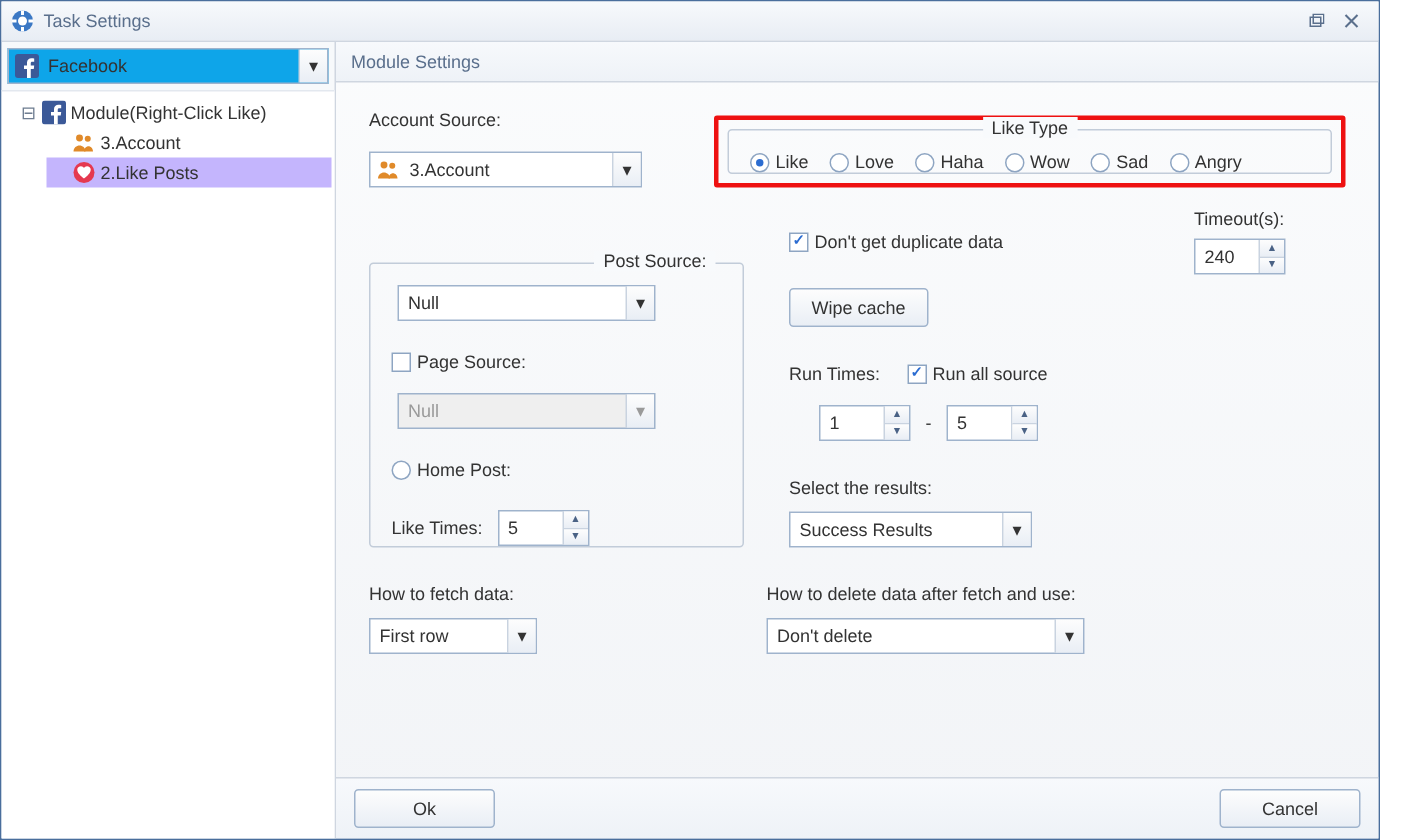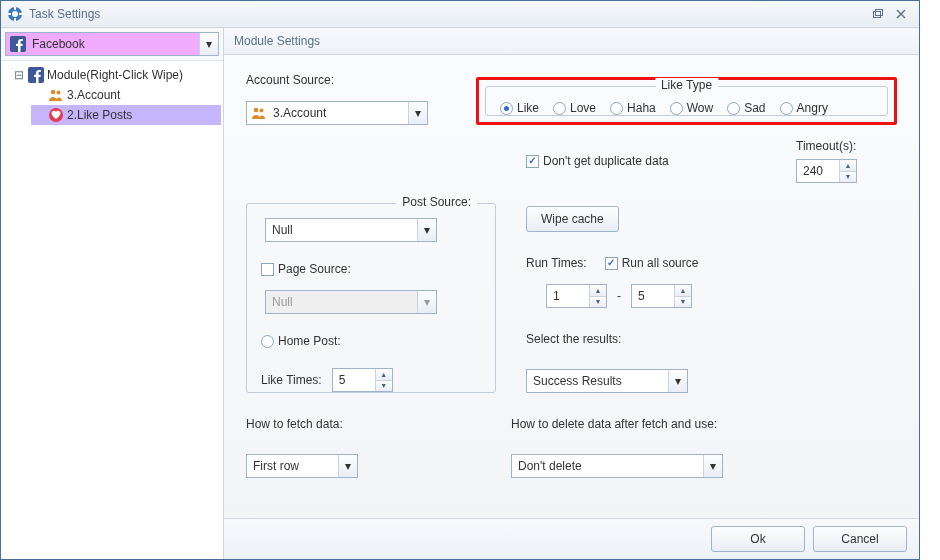--- a/index.html
+++ b/index.html
@@ -3,21 +3,21 @@
 <meta charset="utf-8">
 <style>
   html,body{margin:0;padding:0;font-family:"Segoe UI",Tahoma,Verdana,sans-serif;font-size:12px;color:#333;background:#fff}
   .window{width:920px;height:560px;border:1px solid #4a6e9c;box-sizing:border-box;display:flex;flex-direction:column;background:linear-gradient(to bottom,#fbfcfd,#f2f4f7)}
   .titlebar{height:26px;background:linear-gradient(to bottom,#f7f9fc,#e8edf4);border-bottom:1px solid #cfd6e0;display:flex;align-items:center;padding:0 6px}
   .titlebar .app-icon{width:16px;height:16px;margin-right:6px}
   .titlebar .title{flex:1;color:#5a6f8c}
   .titlebar .win-btn{width:24px;height:18px;display:flex;align-items:center;justify-content:center;color:#5a6f8c;cursor:pointer}
   .body{flex:1;display:flex;overflow:hidden}
   .sidebar{width:222px;border-right:1px solid #cfd6e0;display:flex;flex-direction:column;background:#f7f9fb}
-  .combo{display:flex;align-items:center;border:1px solid #9fb3cc;background:#f0abfc;height:22px}
+  .combo{display:flex;align-items:center;border:1px solid #9fb3cc;background:#0ea5e9;height:22px}
   .combo .ico{width:16px;height:16px;margin:0 4px}
   .combo .txt{flex:1;padding:0 2px}
   .combo .arrow{width:18px;height:100%;border-left:1px solid #c9d3e0;display:flex;align-items:center;justify-content:center;background:linear-gradient(#fdfdfd,#e9eef5);cursor:pointer}
   .tree{flex:1;padding:4px 2px;overflow:auto;background:#fff;border-top:1px solid #e3e8ef}
   .tree-row{display:flex;align-items:center;height:20px;padding:0 2px;cursor:pointer}
   .tree-row .toggle{width:12px;text-align:center;color:#6e7d91}
   .tree-row .ico{width:16px;height:16px;margin:0 3px}
   .tree-row.selected{background:#c4b5fd}
   .tree-lvl1{margin-left:8px}
   .tree-lvl2{margin-left:28px}
@@ -39,25 +39,25 @@
   .radio{border-radius:50%}
   .radio.sel::after{content:"";width:5px;height:5px;border-radius:50%;background:#2b6cd1}
   .check.sel{background:#fff;color:#2b6cd1}
   .check.sel::after{content:"✓";font-size:10px;line-height:1;color:#2b6cd1;font-weight:bold}
   .btn{display:inline-flex;align-items:center;justify-content:center;height:24px;padding:0 14px;border:1px solid #9fb3cc;border-radius:3px;background:linear-gradient(#fdfdfd,#e9eef5);cursor:pointer;color:#333}
   .spinner{display:inline-flex;align-items:center;border:1px solid #9fb3cc;background:#fff;height:22px}
   .spinner .val{width:30px;padding:0 6px}
   .spinner .sp-btns{width:16px;height:100%;border-left:1px solid #c9d3e0;display:flex;flex-direction:column}
   .spinner .sp-btns div{flex:1;display:flex;align-items:center;justify-content:center;font-size:7px;color:#4a6285;background:linear-gradient(#fdfdfd,#e9eef5);cursor:pointer}
   .spinner .sp-btns div:first-child{border-bottom:1px solid #c9d3e0}
-  .footer{height:40px;border-top:1px solid #cfd6e0;display:flex;align-items:center;justify-content:flex-end;padding:0 12px;gap:8px;background:linear-gradient(to bottom,#f7f9fc,#eef2f7)}
+  .footer{height:40px;border-top:1px solid #cfd6e0;display:flex;align-items:center;justify-content:space-between;padding:0 12px;gap:8px;background:linear-gradient(to bottom,#f7f9fc,#eef2f7)}
   .footer .btn{min-width:64px}
   svg{display:block}
   .col{display:flex;flex-direction:column}.gap10{gap:10px}.gap14{gap:14px}.gap18{gap:18px}
-  .mt6{margin-top:6px}.mt10{margin-top:23px}.mt14{margin-top:14px}.mt24{margin-top:24px}
+  .mt6{margin-top:6px}.mt10{margin-top:9px}.mt14{margin-top:14px}.mt24{margin-top:24px}
 </style>
 </head>
 <body>
 
 <div class="window">
 
   <div class="titlebar">
     <span class="app-icon">
       <svg width="16" height="16" viewBox="0 0 16 16">
           <circle cx="8" cy="8" r="7" fill="#3b78c4"></circle>
@@ -99,21 +99,21 @@
       </div>
       <div class="tree">
         <div class="tree-row tree-lvl1">
           <span class="toggle">⊟</span>
           <span class="ico">
             <svg width="16" height="16" viewBox="0 0 16 16">
                 <rect width="16" height="16" rx="2" fill="#3b5998"></rect>
                 <path d="M10.5 16V10h2l.3-2.3h-2.3V6.2c0-.7.2-1.1 1.1-1.1h1.2V3c-.2 0-1-.1-1.8-.1-1.8 0-3 1.1-3 3v1.8H6v2.3h2V16h2.5z" fill="#fff"></path>
               </svg>
           </span>
-          <span>Module(Right-Click Wipe)</span>
+          <span>Module(Right-Click Like)</span>
         </div>
         <div class="tree-row tree-lvl2">
           <span class="toggle"></span>
           <span class="ico">
             <svg width="16" height="16" viewBox="0 0 16 16">
                 <circle cx="5" cy="5" r="2.3" fill="#e08a2a"></circle>
                 <circle cx="10.5" cy="5.5" r="2" fill="#e08a2a"></circle>
                 <path d="M1 14c0-2.5 2-4 4-4s4 1.5 4 4" fill="#e08a2a"></path>
                 <path d="M8 14c0-2 1.5-3.5 3-3.5s3 1.5 3 3.5" fill="#e08a2a"></path>
               </svg>

